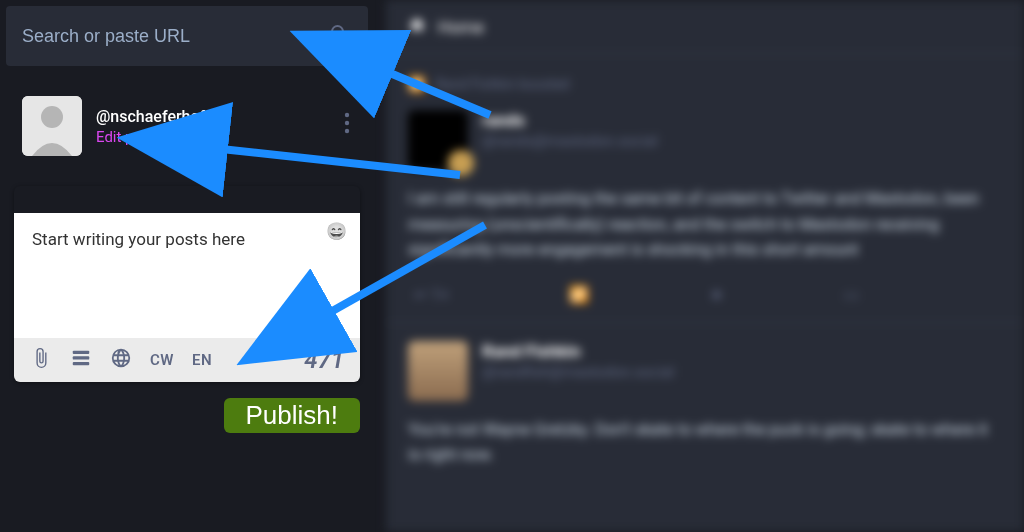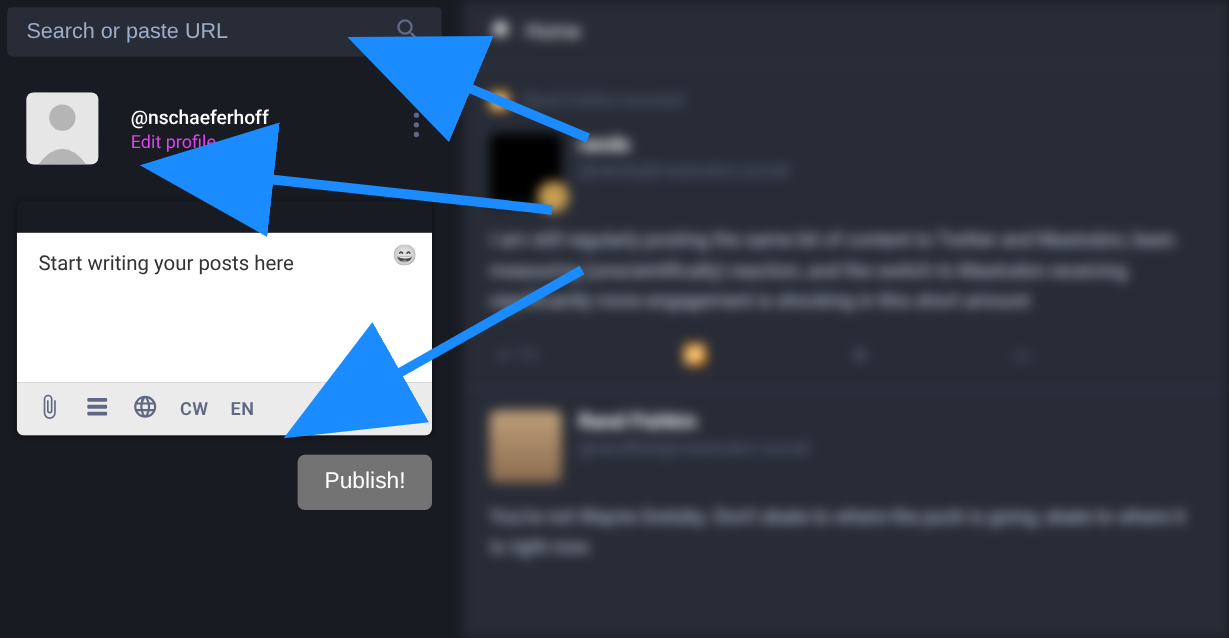--- a/index.html
+++ b/index.html
@@ -8,32 +8,32 @@
       background:#191b22; font-family:-apple-system,BlinkMacSystemFont,"Segoe UI",Roboto,sans-serif;
       color:#9baec8; overflow:hidden; position:relative;
     }
 
     
     .sidebar {
       position:absolute; left:0; top:0; width:374px; height:100%;
       background:#191b22;
     }
     .search {
-      margin:6px 6px 0 6px; height:41px;
+      margin:6px 6px 0 6px; height:60px;
       background:#282c37; border-radius:4px;
       display:flex; align-items:center; padding:0 16px;
     }
     .search input{
       flex:1; background:transparent; border:none; outline:none;
       color:#9baec8; font-size:18px;
     }
     .search input::placeholder{ color:#9baec8; }
     .search-icon{ color:#606984; }
     .profile{
-      margin:30px 6px 0 22px; display:flex; align-items:center; position:relative;gap:13px;
+      margin:30px 6px 0 22px; display:flex; align-items:center; position:relative;
     }
     .avatar{
       width:60px; height:60px; border-radius:6px; background:#d9d9d9;
       background:linear-gradient(135deg,#e8e8e8 0%,#bcbcbc 100%);
       overflow:hidden; position:relative;
     }
     .avatar svg{ position:absolute; inset:0; }
     .profile-info{ margin-left:14px; }
     .handle{ color:#ffffff; font-size:16px; font-weight:500; }
     .edit-link{ color:#d946ef; font-size:15px; margin-top:2px; cursor:pointer; }
@@ -63,22 +63,22 @@
       background:#ebebeb; height:44px;
       display:flex; align-items:center; padding:0 16px;
     }
     .toolbar .tool{ color:#606984; margin-right:18px; cursor:pointer; }
     .toolbar .tool-text{ font-weight:600; font-size:15px; letter-spacing:.5px; }
     .char-count{
       margin-left:auto; color:#606984; font-size:24px; font-weight:600;font-style:italic;
     }
     .publish-row{ margin:16px 14px 0 14px; display:flex; justify-content:flex-end; }
     .publish-btn{
-      background:#737373; color:#fff; border:none; font-size:19px;
-      font-weight:500; padding:12px 22px; border-radius:6px; cursor:pointer;
+      background:#4d7c0f; color:#fff; border:none; font-size:26px;
+      font-weight:500; padding:2px 22px; border-radius:6px; cursor:pointer;
     }
 
     
     .timeline{
       position:absolute; left:386px; top:0; right:0; height:100%;
       background:#282c37;
       filter:blur(5px);
     }
     .col-header{
       height:54px; border-bottom:1px solid #393f4f; display:flex;

